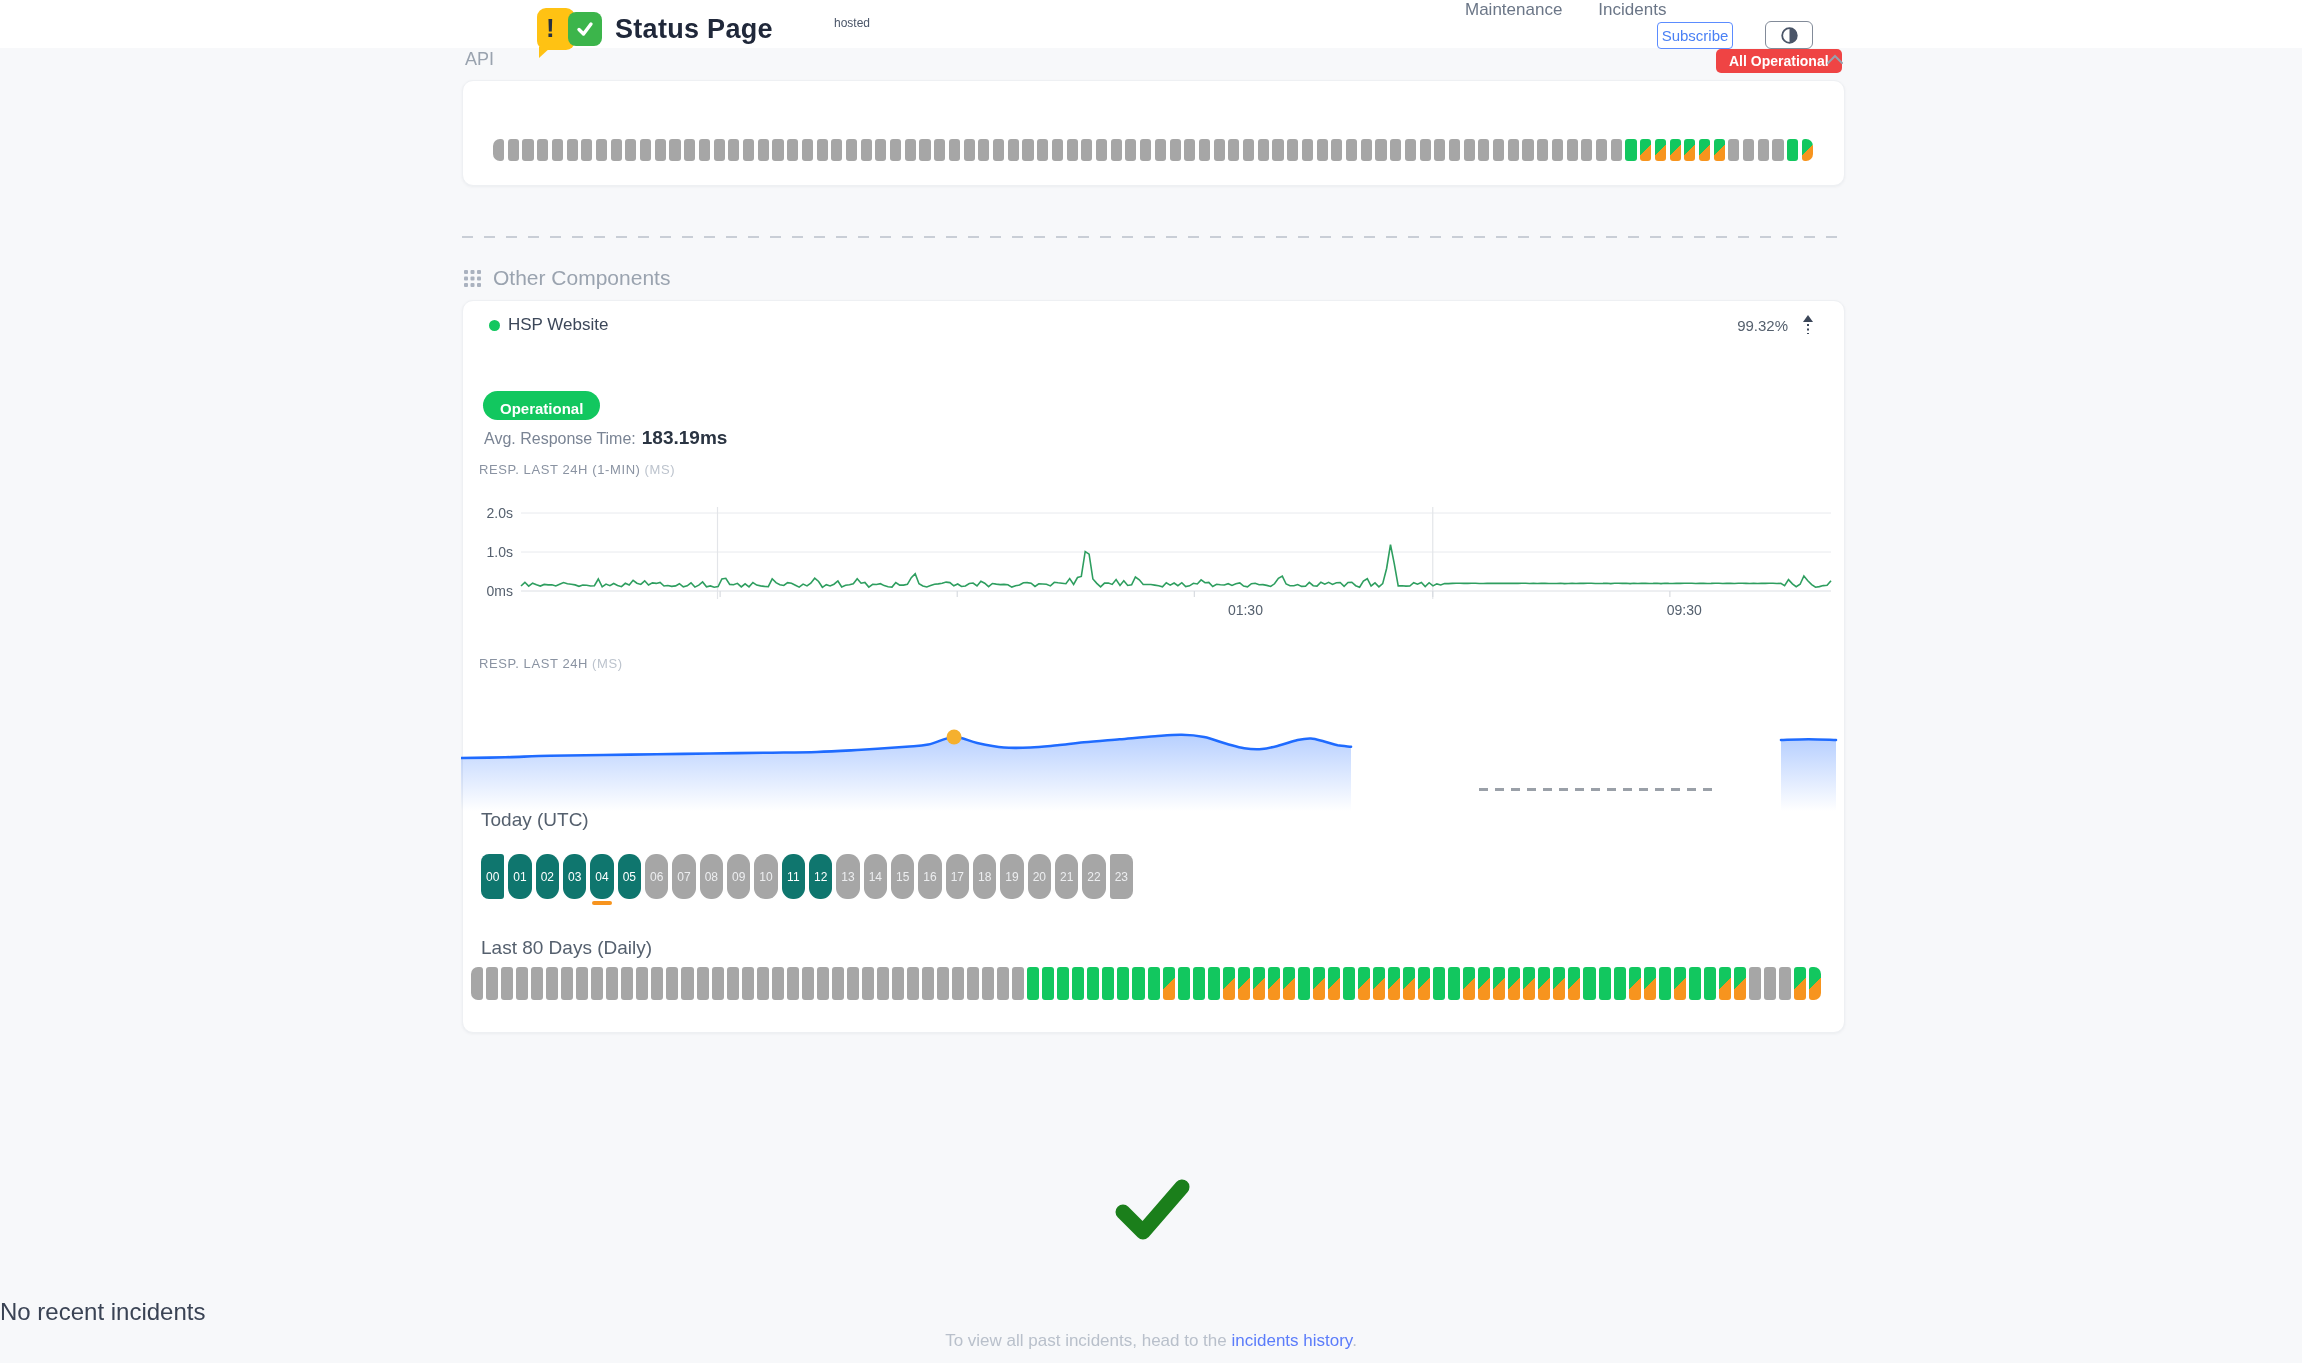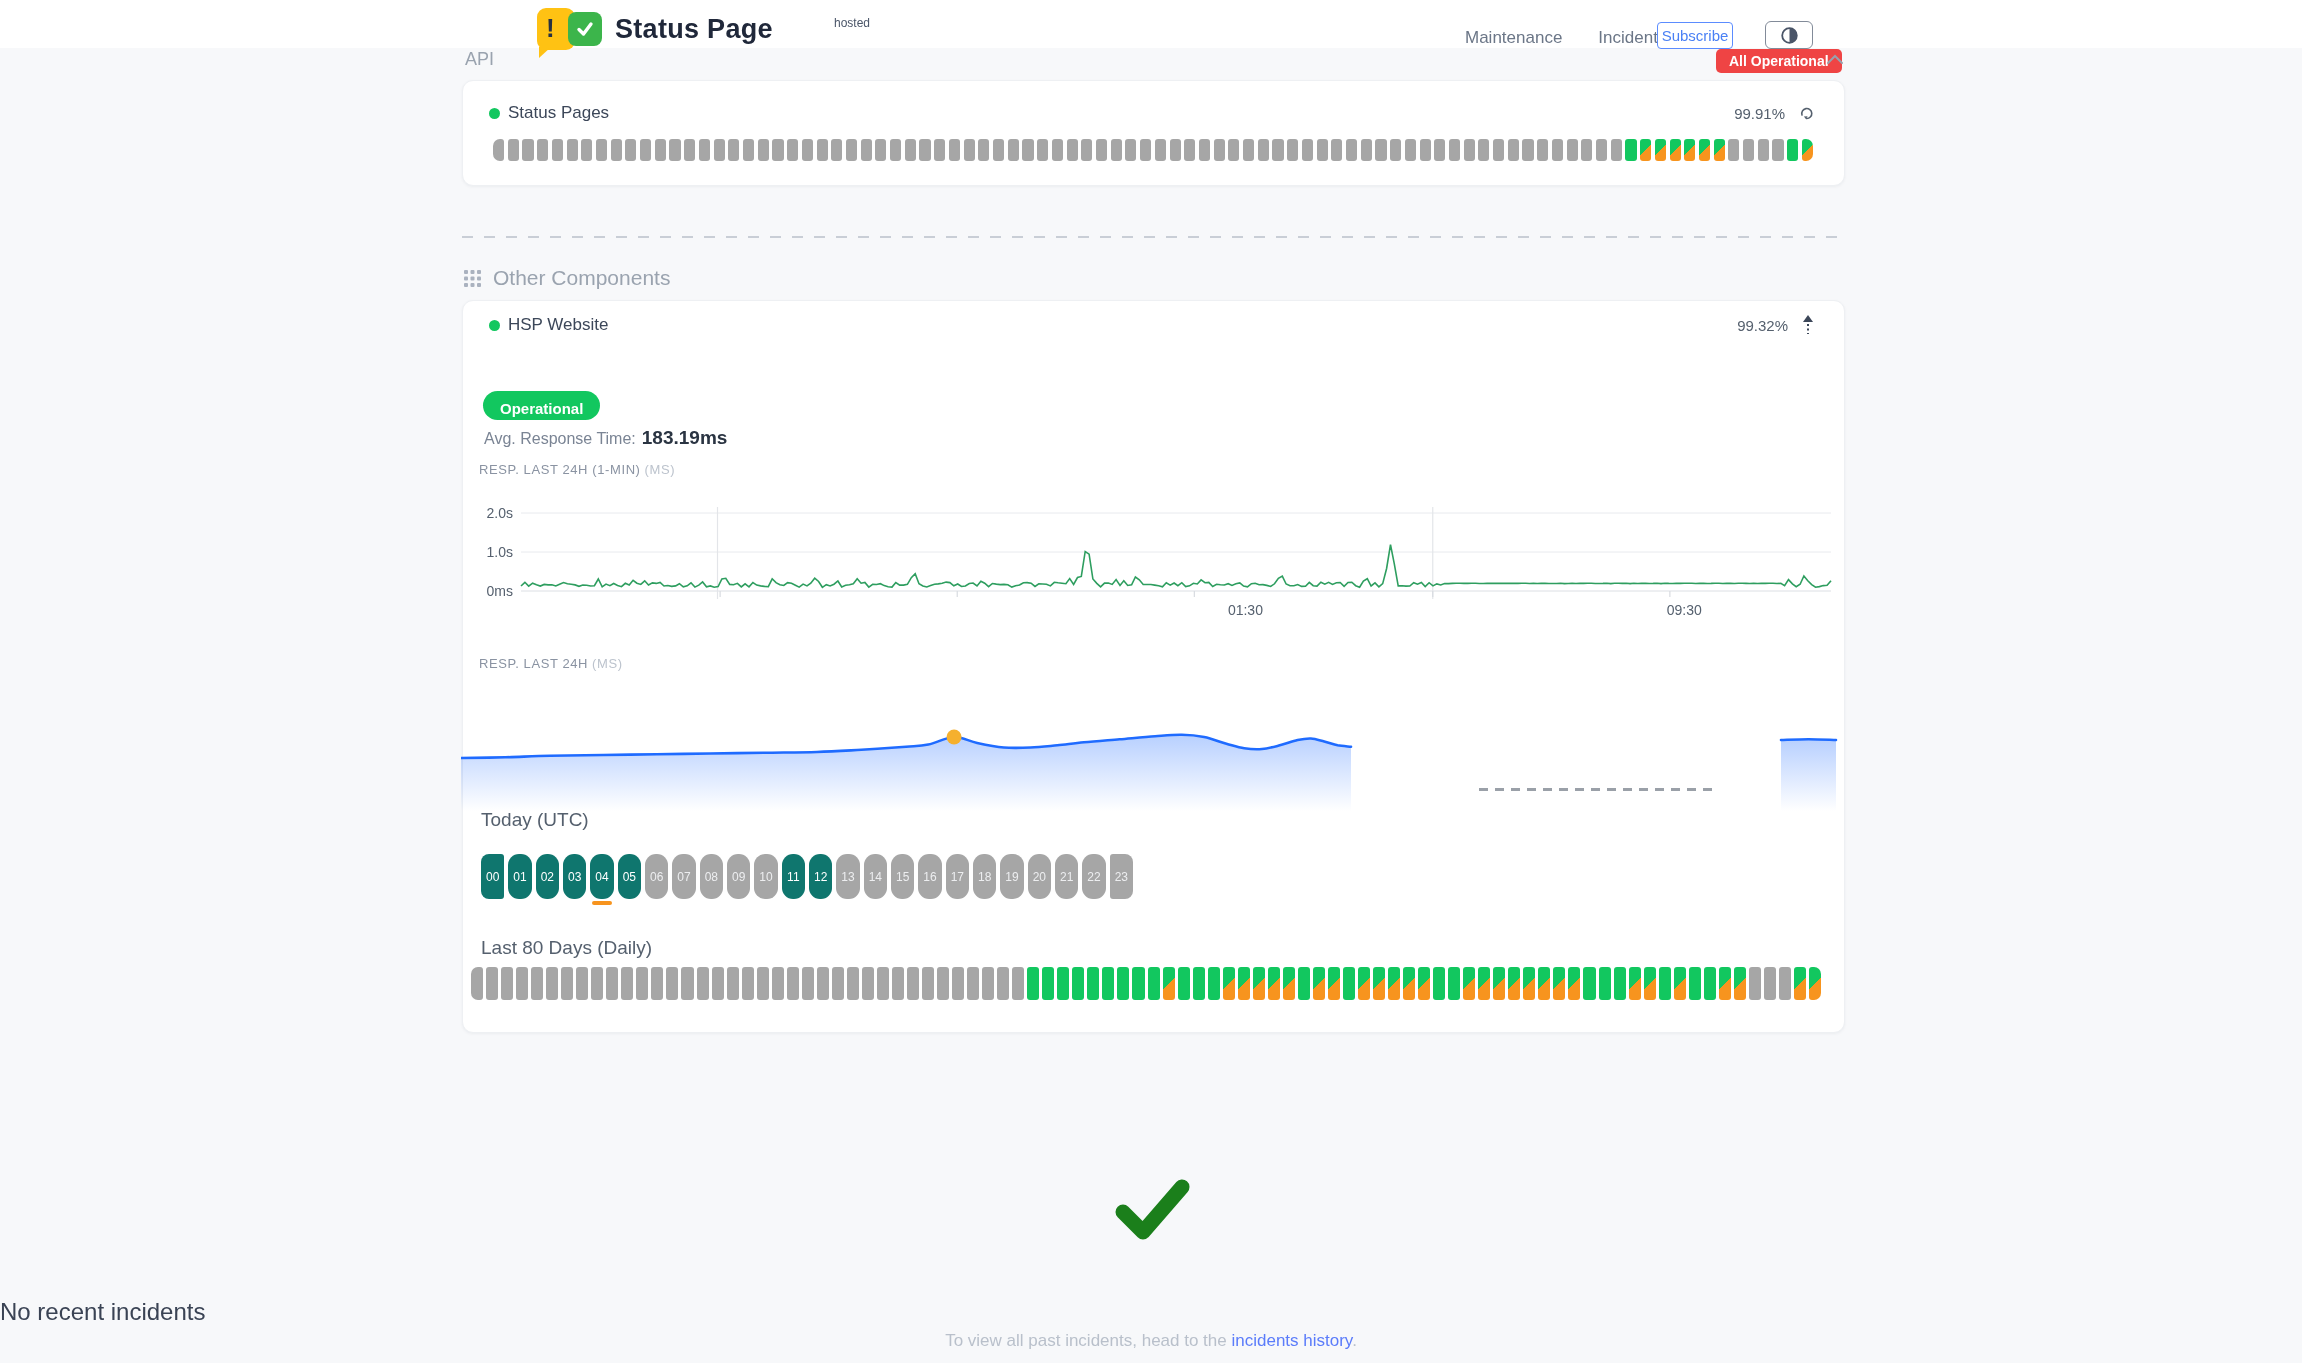--- a/index.html
+++ b/index.html
@@ -12,21 +12,21 @@
   .logo{position:absolute;left:537px;top:8px;display:flex;align-items:flex-start;z-index:6}
   .bubble{position:relative;width:40px;height:44px}
   .bubble .yel{position:absolute;left:0;top:0;width:38px;height:42px;background:#FFC213;border-radius:9px;
                color:#273142;font-weight:bold;font-size:26px;line-height:40px;padding-left:9px}
   .bubble .tail{position:absolute;left:2px;bottom:-6px;width:0;height:0;
                 border-top:11px solid #FFC213;border-right:12px solid transparent}
   .logo .grn{position:relative;margin-left:-9px;margin-top:4px;width:34px;height:34px;background:#3CB54B;
              border-radius:8px;display:flex;align-items:center;justify-content:center;z-index:2}
   .brand{margin-left:13px;margin-top:6px;font-size:27px;font-weight:bold;color:#20283A;letter-spacing:.3px}
   .brand-sup{position:absolute;left:297px;top:8px;font-size:12px;color:#4A5568;font-weight:normal}
-  .nav{position:absolute;top:0;height:48px;display:flex;align-items:flex-end;gap:36px;left:1465px}
+  .nav{position:absolute;top:0;height:48px;display:flex;align-items:flex-start;gap:36px;left:1465px}
   .nav a{font-size:17px;color:#6B7687;text-decoration:none;cursor:pointer}
   .btn-subscribe{position:absolute;left:1657px;top:22px;width:76px;height:27px;background:#fff;
                  border:1.5px solid #5B8CFF;border-radius:4px;color:#4A80F5;font-size:15px;
                  font-family:inherit;cursor:pointer}
   .btn-theme{position:absolute;left:1765px;top:21px;width:48px;height:28px;background:#fff;
              border:1.5px solid #828B99;border-radius:6px;display:flex;align-items:center;
              justify-content:center;cursor:pointer}
 
   
   .sec1-title{position:absolute;left:465px;top:49px;font-size:18px;color:#9AA3AF;z-index:3}
@@ -128,31 +128,20 @@
 
   <div class="sec1-title">API</div>
   <div class="badge-all">All Operational</div>
   <div class="chev">
     <svg width="18" height="12" viewBox="0 0 18 12">
         <polyline points="2,9 9,2 16,9" fill="none" stroke="#98A1AD" stroke-width="2" stroke-linecap="round"></polyline>
       </svg>
   </div>
 
   <div class="card card1">
-    <div class="comp-row" style="top:22px">
-      <span class="dot"></span>
-      <span class="comp-name">Status Pages</span>
-      <span class="comp-right">
-        <span class="pct">99.91%</span>
-        <svg style="cursor:pointer" width="15" height="15" viewBox="0 0 15 15">
-          <path d="M3 9 A5 5 0 1 1 7.5 12.5" fill="none" stroke="#55606E" stroke-width="1.6" stroke-linecap="round"></path>
-          <path d="M8.6 10.2 L7 13 L4.8 10.6 Z" fill="#55606E"></path>
-        </svg>
-      </span>
-    </div>
     <div class="ubar-row" style="left:30px;top:58px;width:1320px;height:22px">
         <div class="ubar empty"></div>
         <div class="ubar empty"></div>
         <div class="ubar empty"></div>
         <div class="ubar empty"></div>
         <div class="ubar empty"></div>
         <div class="ubar empty"></div>
         <div class="ubar empty"></div>
         <div class="ubar empty"></div>
         <div class="ubar empty"></div>

